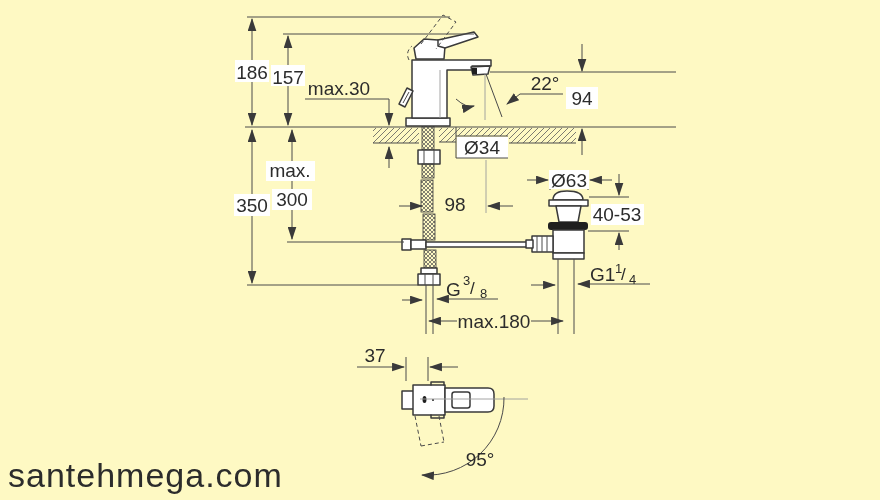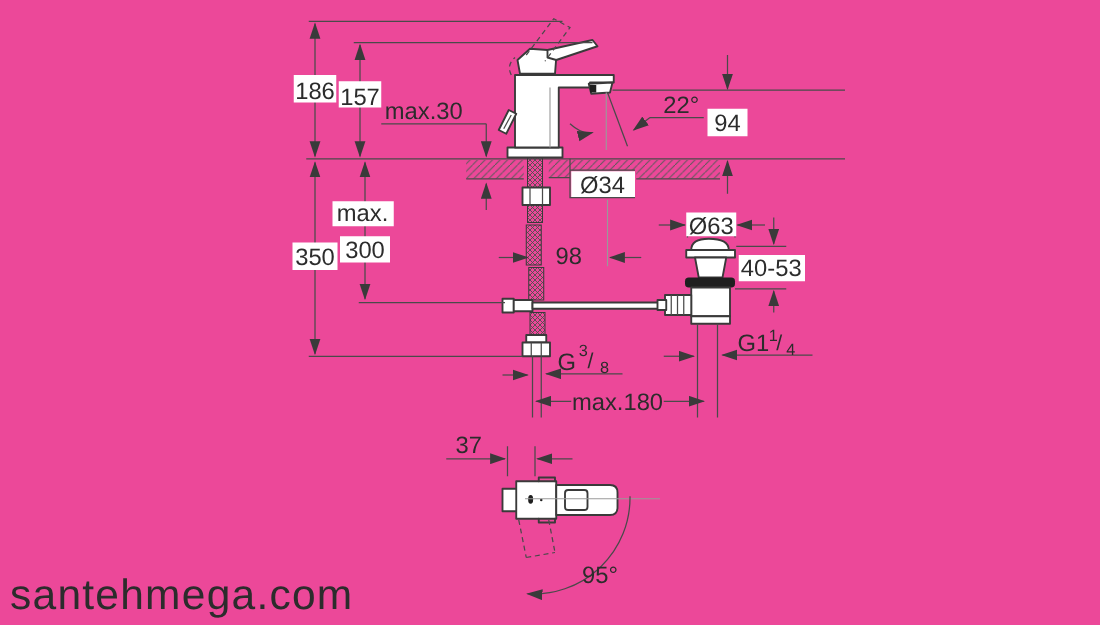--- a/index.html
+++ b/index.html
@@ -1,16 +1,16 @@
 <!DOCTYPE html>
 <html><head>
 <meta charset="utf-8">
 <style>
   html,body{margin:0;padding:0;background:#fff;}
-  .stage{position:relative;width:880px;height:500px;background:#ec4899;overflow:hidden;
+  .stage{position:relative;width:880px;height:500px;background:#fef9c3;overflow:hidden;
          font-family:"Liberation Sans", sans-serif;}
   svg text{font-family:"Liberation Sans", sans-serif; fill:#2c2c2c; font-size:19px;}
   svg text.sm{font-size:13px;}
   svg text.mid{font-size:17px;}
   .obj{stroke:#3a3a3a;stroke-width:1.5;fill:none;stroke-linejoin:round;stroke-linecap:round;}
   .objf{stroke:#3a3a3a;stroke-width:1.5;fill:#fff;stroke-linejoin:round;}
   .thin{stroke:#4a4a4a;stroke-width:1;fill:none;}
   .dim{stroke:#4a4a4a;stroke-width:1;fill:none;}
   .cl{stroke:#9a9a9a;stroke-width:0.9;fill:none;}
   .dash{stroke-dasharray:4,3;}

